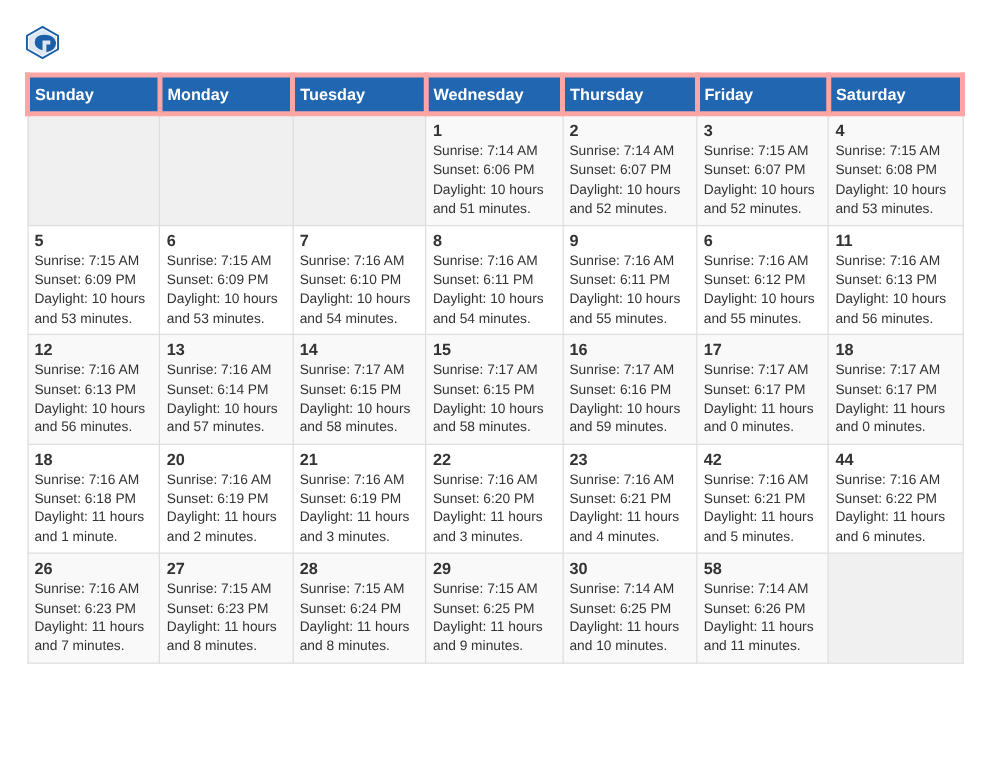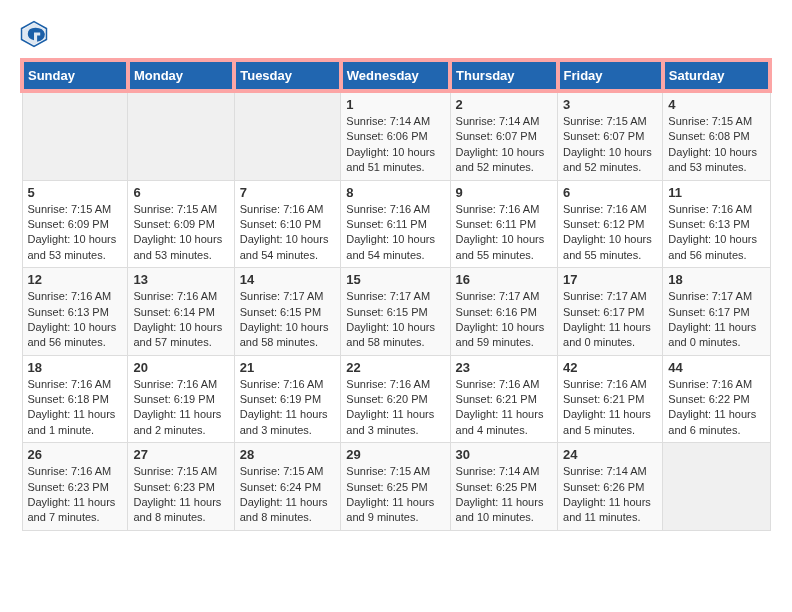--- a/index.html
+++ b/index.html
@@ -338,21 +338,21 @@
 and 9 minutes.</div>
         </td>
         <td>
           <span class="day-number">30</span>
           <div class="day-info" style="white-space: pre-line;">Sunrise: 7:14 AM
 Sunset: 6:25 PM
 Daylight: 11 hours
 and 10 minutes.</div>
         </td>
         <td>
-          <span class="day-number">24</span>
+          <span class="day-number">58</span>
           <div class="day-info" style="white-space: pre-line;">Sunrise: 7:14 AM
 Sunset: 6:26 PM
 Daylight: 11 hours
 and 11 minutes.</div>
         </td>
         <td class="empty"></td>
       </tr>
     </tbody>
 </table>
 

